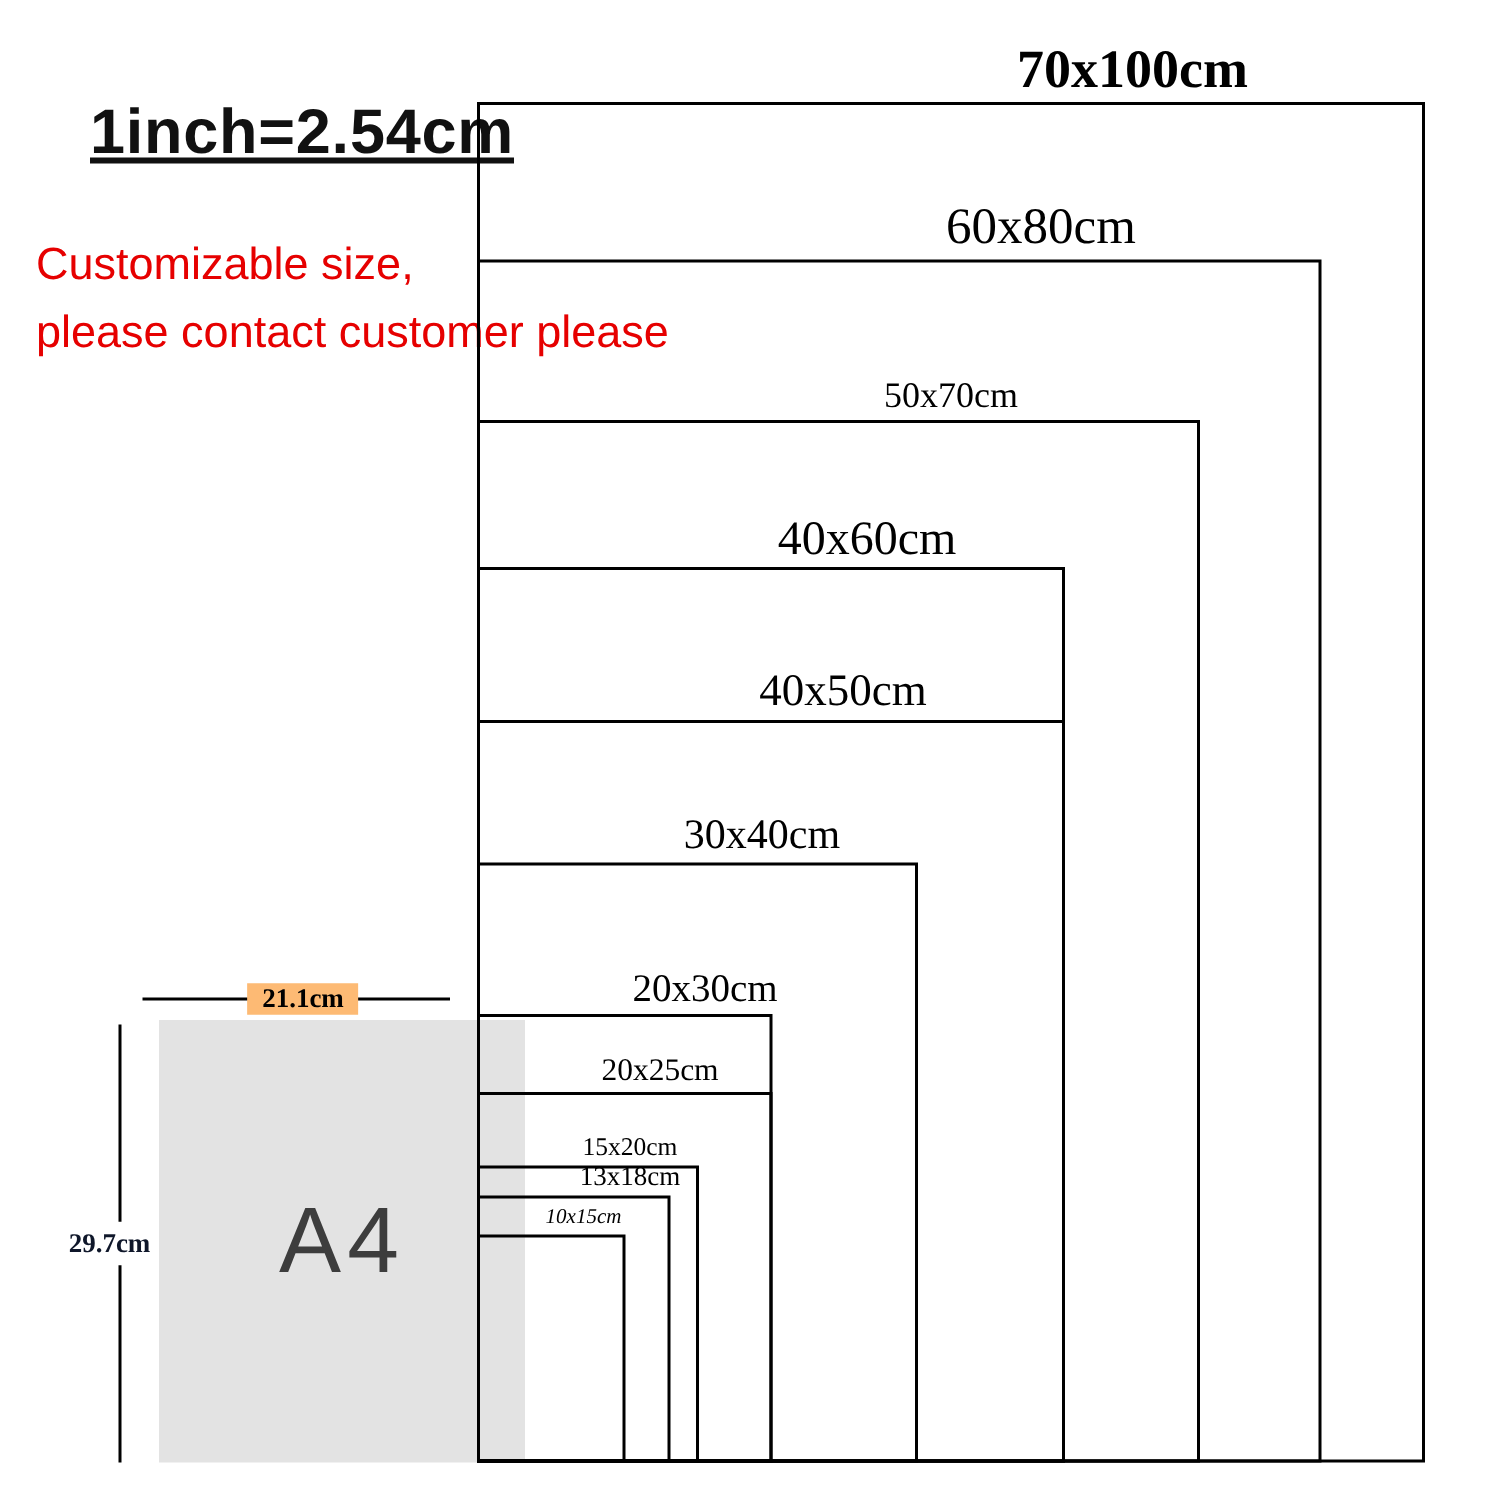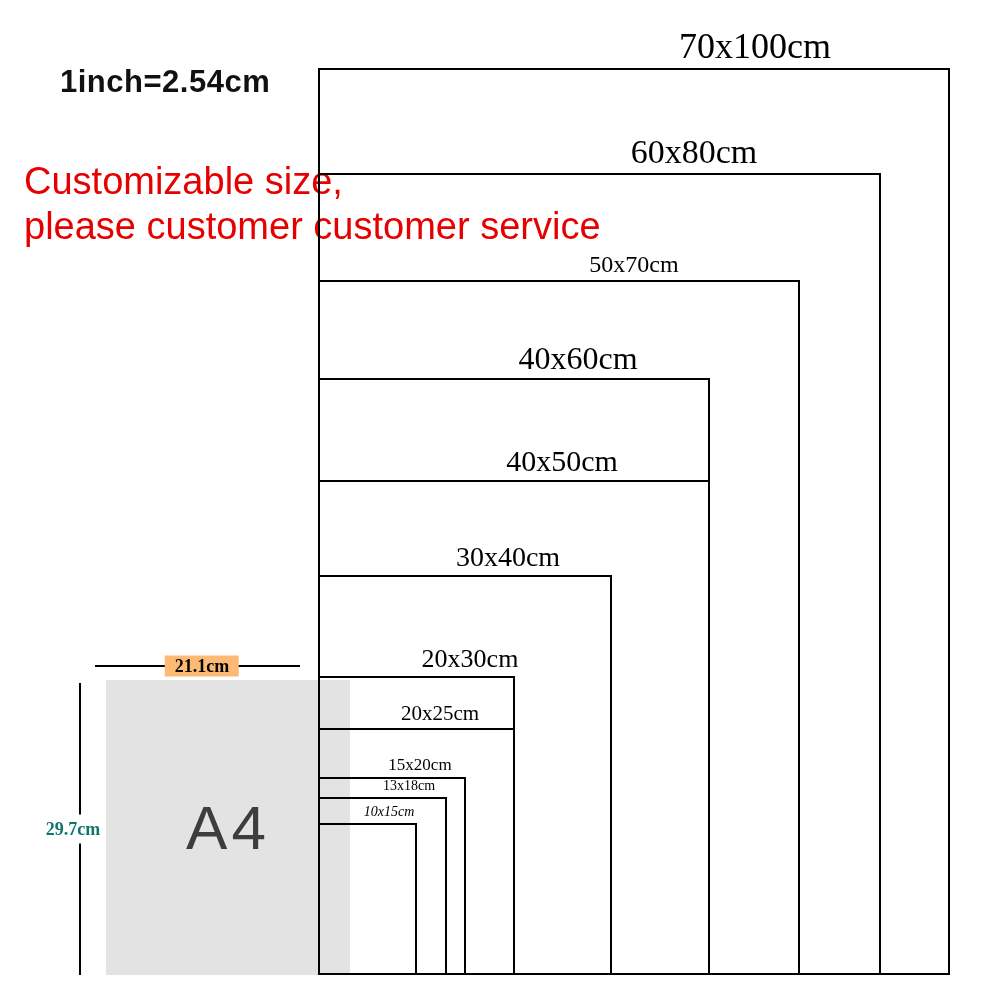--- a/index.html
+++ b/index.html
@@ -11,30 +11,31 @@
     width: 1000px;
     height: 1000px;
     background: #ffffff;
     overflow: hidden;
   }
 
   .inch-note {
     position: absolute;
     left: 60px;
     top: 64px;
-    font-size: 31px;
+    font-size: 42px;
     font-weight: 700;
     color: #111111;
     letter-spacing: 0.5px;
+    text-decoration: underline;
   }
 
   .custom-note {
     position: absolute;
     left: 24px;
-    font-size: 38px;
+    font-size: 30px;
     font-weight: 400;
     white-space: nowrap;
   }
   .custom-note.line1 { top: 160px; }
   .custom-note.line2 { top: 205px; }
 
   .a4-rect {
     position: absolute;
     left: 106px;
     top: 680px;
@@ -85,21 +86,21 @@
   .measure-v-text {
     position: absolute;
     left: 73px;
     top: 829px;
     transform: translate(-50%, -50%);
     background: #ffffff;
     padding: 4px 2px;
     font-family: "Liberation Serif", serif;
     font-weight: 700;
     font-size: 18px;
-    color: #0f766e;
+    color: #0f172a;
     white-space: nowrap;
   }
 
   .diagram {
     position: absolute;
     left: 0; top: 0; right: 0; bottom: 0;
   }
   .size-rect {
     position: absolute;
     border: 2px solid #000000;
@@ -116,50 +117,50 @@
 </style>
 </head>
 <body>
 
 <div class="canvas">
 
   <div class="inch-note">1inch=2.54cm</div>
 
   <div class="custom-note line1" style="color: rgb(230, 0, 0);">Customizable size,</div>
 
-  <div class="custom-note line2" style="color: rgb(230, 0, 0);">please customer customer service</div>
+  <div class="custom-note line2" style="color: rgb(230, 0, 0);">please contact customer please</div>
 
   <div class="a4-rect" style="background: rgb(227, 227, 227);">
     <span class="a4-label">A4</span>
   </div>
 
   <div class="measure-h-line"></div>
   <div class="measure-h-text">21.1cm</div>
 
   <div class="measure-v-line"></div>
   <div class="measure-v-text">29.7cm</div>
 
   <div class="diagram">
       <div class="size-rect" style="left: 318px; top: 68px; width: 632px; height: 907px; border-color: rgb(0, 0, 0);"></div>
-      <div class="size-label" style="left: 755px; bottom: 936px; font-size: 36px;">70x100cm</div>
+      <div class="size-label" style="left: 755px; bottom: 936px; font-size: 36px; font-weight: bold;">70x100cm</div>
       <div class="size-rect" style="left: 318px; top: 173px; width: 563px; height: 802px; border-color: rgb(0, 0, 0);"></div>
       <div class="size-label" style="left: 694px; bottom: 831px; font-size: 34px;">60x80cm</div>
       <div class="size-rect" style="left: 318px; top: 280px; width: 482px; height: 695px; border-color: rgb(0, 0, 0);"></div>
       <div class="size-label" style="left: 634px; bottom: 724px; font-size: 24px;">50x70cm</div>
       <div class="size-rect" style="left: 318px; top: 378px; width: 392px; height: 597px; border-color: rgb(0, 0, 0);"></div>
       <div class="size-label" style="left: 578px; bottom: 626px; font-size: 32px; margin-top: 16px;">40x60cm</div>
       <div class="size-rect" style="left: 318px; top: 480px; width: 392px; height: 495px; border-color: rgb(0, 0, 0);"></div>
       <div class="size-label" style="left: 562px; bottom: 524px; font-size: 30px;">40x50cm</div>
       <div class="size-rect" style="left: 318px; top: 575px; width: 294px; height: 400px; border-color: rgb(0, 0, 0);"></div>
       <div class="size-label" style="left: 508px; bottom: 429px; font-size: 28px;">30x40cm</div>
       <div class="size-rect" style="left: 318px; top: 676px; width: 197px; height: 299px; border-color: rgb(0, 0, 0);"></div>
       <div class="size-label" style="left: 470px; bottom: 328px; font-size: 26px;">20x30cm</div>
       <div class="size-rect" style="left: 318px; top: 728px; width: 197px; height: 247px; border-color: rgb(0, 0, 0);"></div>
       <div class="size-label" style="left: 440px; bottom: 276px; font-size: 21px;">20x25cm</div>
       <div class="size-rect" style="left: 318px; top: 777px; width: 148px; height: 198px; border-color: rgb(0, 0, 0);"></div>
       <div class="size-label" style="left: 420px; bottom: 227px; font-size: 17px;">15x20cm</div>
       <div class="size-rect" style="left: 318px; top: 797px; width: 129px; height: 178px; border-color: rgb(0, 0, 0);"></div>
-      <div class="size-label" style="left: 409px; bottom: 207px; font-size: 14px;">13x18cm</div>
+      <div class="size-label" style="left: 420px; bottom: 207px; font-size: 18px;">13x18cm</div>
       <div class="size-rect" style="left: 318px; top: 823px; width: 99px; height: 152px; border-color: rgb(0, 0, 0);"></div>
       <div class="size-label" style="left: 389px; bottom: 181px; font-size: 14px; font-style: italic;">10x15cm</div>
     </div>
 
 </div>
 
 </body></html>

